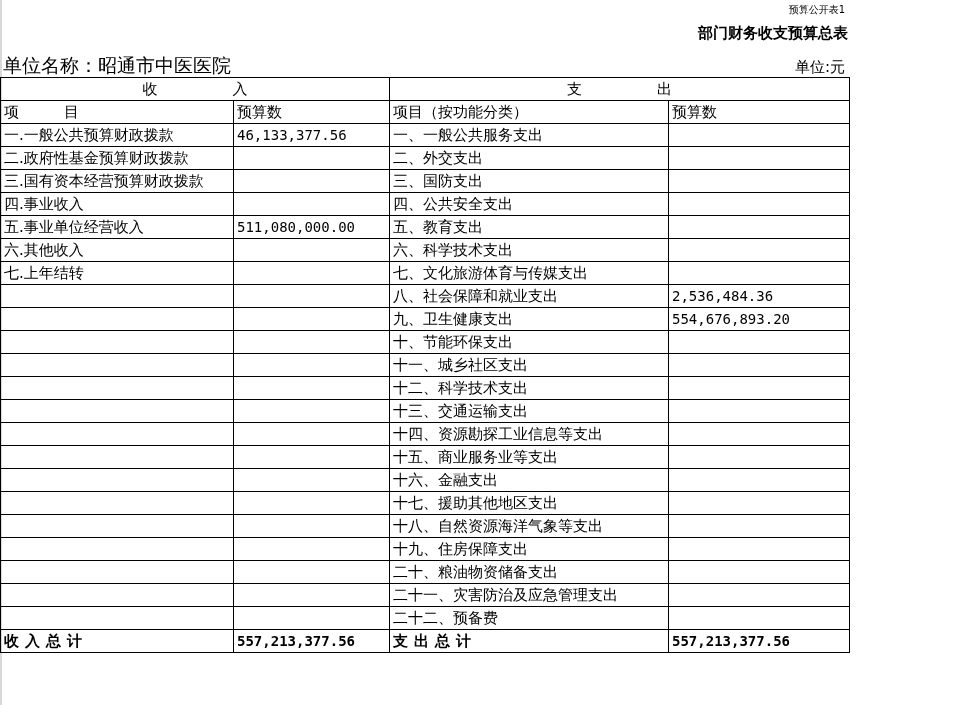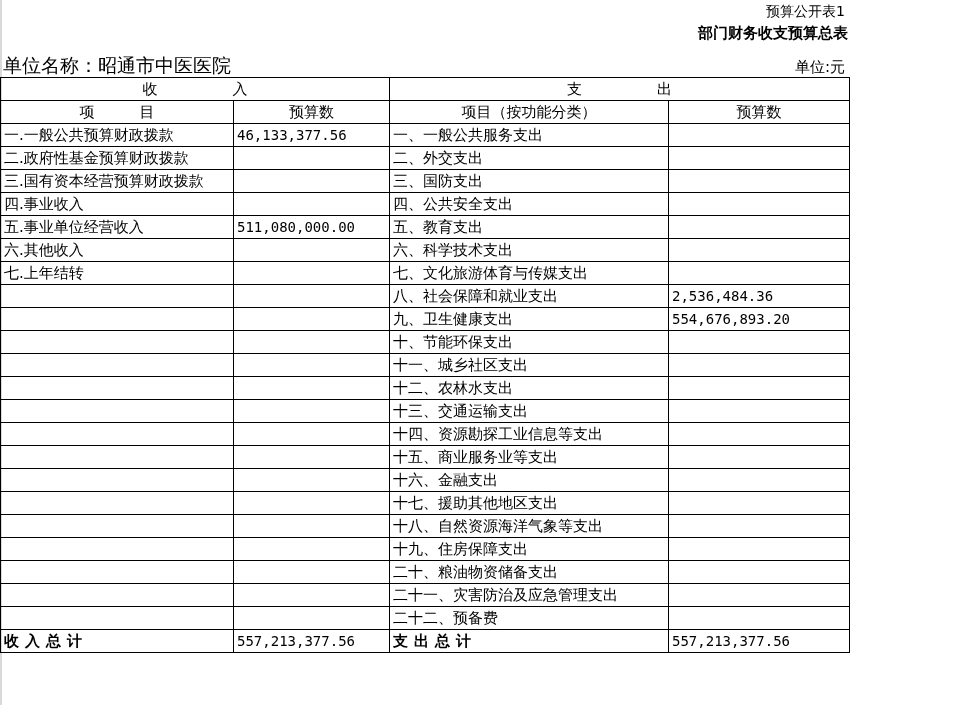--- a/index.html
+++ b/index.html
@@ -2,39 +2,39 @@
 <html><head>
 <meta charset="utf-8">
 <style>
   html, body { margin: 0; padding: 0; background: #ffffff; }
   body {
     width: 969px; height: 705px; position: relative; overflow: hidden;
     font-family: "DejaVu Sans", "Liberation Sans", sans-serif;
     color: #000;
   }
   .left-strip { position: absolute; left: 0; top: 0; width: 2px; height: 705px; background: #d9d9d9; }
-  .form-id { position: absolute; right: 124px; top: 3px; font-size: 14px; }
+  .form-id { position: absolute; right: 124px; top: 3px; font-size: 10px; }
   .title { position: absolute; left: 0; width: 848px; top: 24px; text-align: right; font-size: 15px; font-weight: bold; }
   .unit-name { position: absolute; left: 3px; top: 53px; font-size: 19px; }
   .unit { position: absolute; right: 124px; top: 58px; font-size: 15px; }
   table.main {
     position: absolute; left: 0; top: 77px;
     border-collapse: collapse; table-layout: fixed;
     width: 849px; font-size: 15px;
   }
   table.main td {
     border: 1px solid #000; height: 22px; padding: 0 3px;
     white-space: nowrap; overflow: hidden; line-height: 22px;
   }
   table.main tr.hdr1 td { text-align: center; letter-spacing: 0; }
-  table.main tr.hdr2 td { text-align: center; }
+  table.main tr.hdr2 td { text-align: left; }
   td.num { text-align: left; font-family: "DejaVu Sans Mono", "Liberation Mono", monospace; font-size: 14px; }
   tr.total td { font-weight: bold; }
   tr.total td.lbl { text-align: left; letter-spacing: 6px; }
-  tr.total td.num { font-weight: normal; }
+  tr.total td.num { font-weight: bold; }
 </style>
 </head>
 <body>
 
 <div class="left-strip"></div>
 <div class="form-id">预算公开表1</div>
 <div class="title">部门财务收支预算总表</div>
 <div class="unit-name">单位名称：昭通市中医医院</div>
 <div class="unit">单位:元</div>
 
@@ -118,21 +118,21 @@
       </tr>
       <tr>
         <td></td>
         <td class="num"></td>
         <td>十一、城乡社区支出</td>
         <td class="num"></td>
       </tr>
       <tr>
         <td></td>
         <td class="num"></td>
-        <td>十二、农林水支出</td>
+        <td>十二、科学技术支出</td>
         <td class="num"></td>
       </tr>
       <tr>
         <td></td>
         <td class="num"></td>
         <td>十三、交通运输支出</td>
         <td class="num"></td>
       </tr>
       <tr>
         <td></td>

